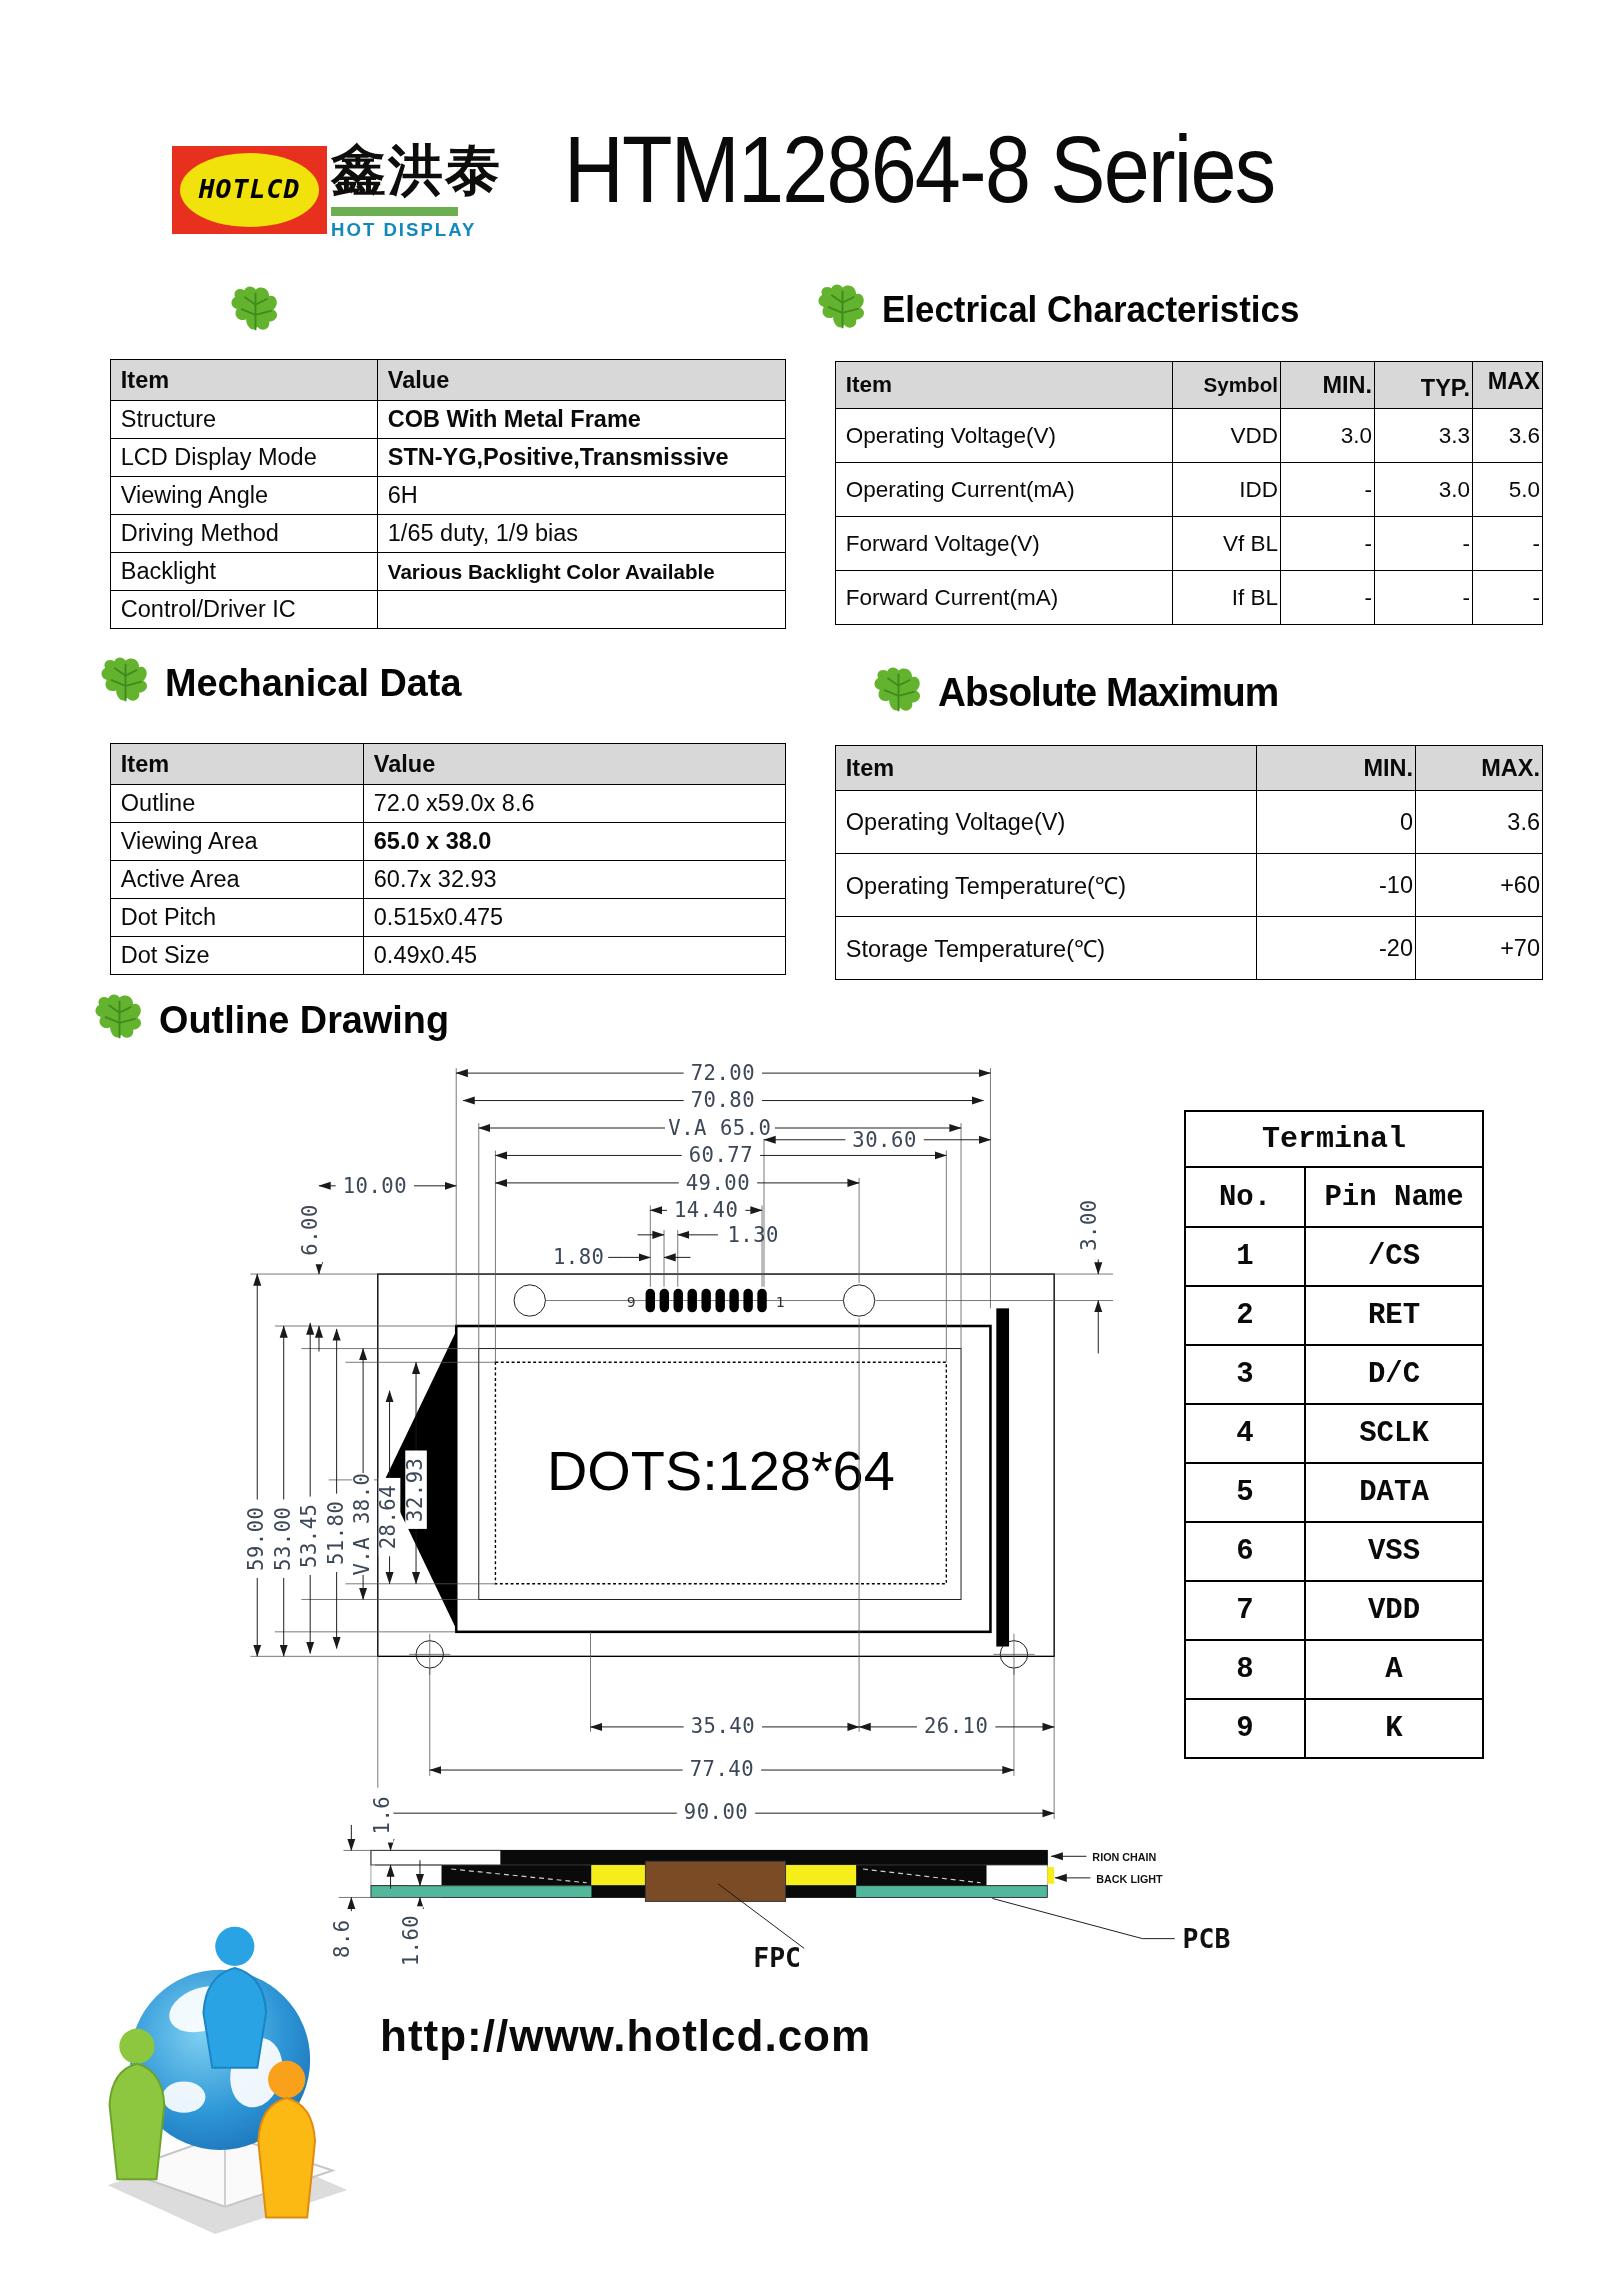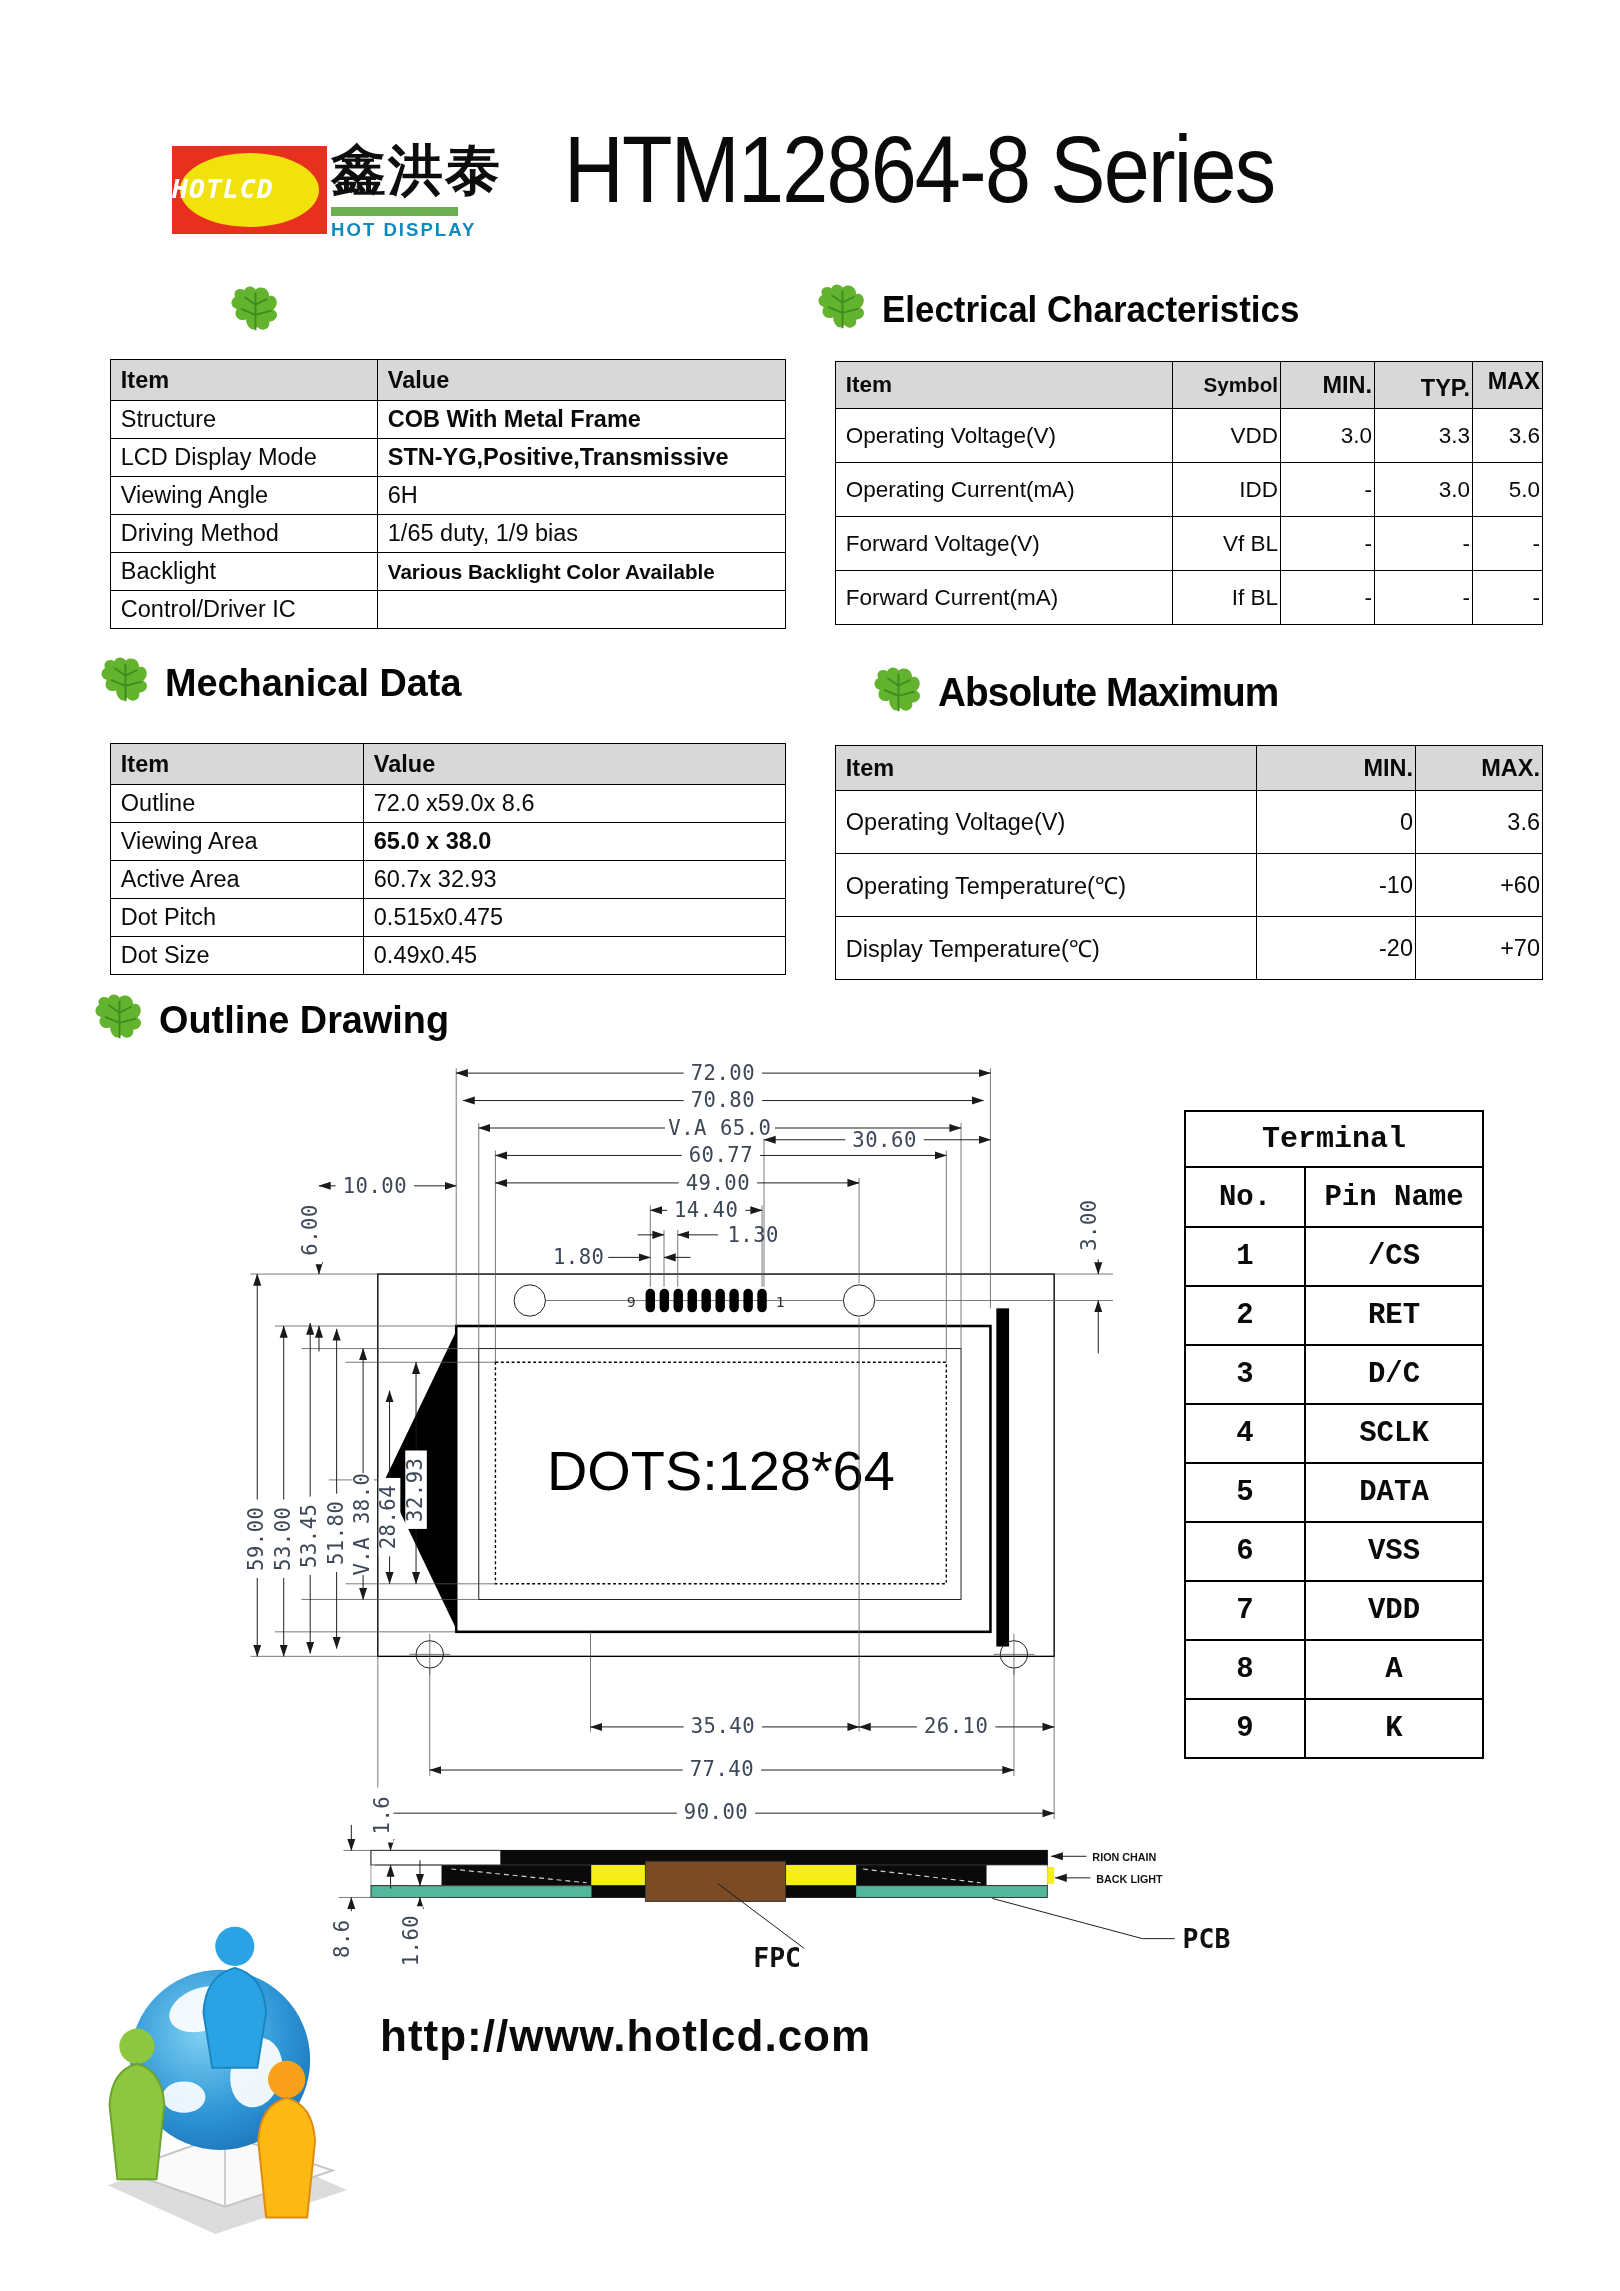--- a/index.html
+++ b/index.html
@@ -2,23 +2,23 @@
 <html><head>
 <meta charset="utf-8">
 <style>
   html,body{margin:0;padding:0;background:#888;}
   .page{position:relative;width:1620px;height:2292px;background:#ffffff;
         font-family:"Liberation Sans",sans-serif;color:#000;overflow:hidden;}
 
   
   .logo-box{position:absolute;left:172px;top:146px;width:155px;height:88px;background:#e8301f;}
   .logo-ellipse{position:absolute;left:7.8px;top:6.9px;width:139px;height:74px;background:#f2e20c;border-radius:50%;}
-  .logo-word{position:absolute;left:0;top:27.4px;width:155px;text-align:left;
+  .logo-word{position:absolute;left:0;top:27.4px;width:155px;text-align:center;
              font-family:"DejaVu Sans Mono",monospace;font-style:italic;font-weight:bold;
-             font-size:26.5px;color:#ffffff;letter-spacing:1px;}
+             font-size:26.5px;color:#000000;letter-spacing:1px;}
   .logo-cn{position:absolute;left:331px;top:143px;font-size:55px;font-weight:800;color:#0d0d0b;letter-spacing:2px;line-height:1;}
   .logo-bar{position:absolute;left:331px;top:207px;width:127px;height:8.8px;background:#6cae52;}
   .logo-sub{position:absolute;left:331px;top:219px;font-size:18.6px;font-weight:bold;color:#1289bd;letter-spacing:2px;}
   .doc-title{position:absolute;left:564px;top:116px;font-size:94px;font-weight:400;color:#0a0a0a;
              transform:scaleX(.88);transform-origin:left top;white-space:nowrap;letter-spacing:-2px;}
 
   
   .sec{position:absolute;display:flex;align-items:center;gap:13.7px;}
   .sec .leaf{width:51px;height:55px;flex:0 0 auto;}
   .sec .sec-label{font-weight:800;color:#050505;white-space:nowrap;transform:scaleX(.97);transform-origin:left center;}
@@ -241,21 +241,21 @@
           <td>Operating Voltage(V)</td>
           <td class="ctr">0</td>
           <td class="ctr">3.6</td>
         </tr>
     <tr style="height:63px;">
           <td>Operating Temperature(℃)</td>
           <td class="ctr">-10</td>
           <td class="ctr">+60</td>
         </tr>
     <tr style="height:63px;">
-          <td>Display Temperature(℃)</td>
+          <td>Storage Temperature(℃)</td>
           <td class="ctr">-20</td>
           <td class="ctr">+70</td>
         </tr>
   </tbody>
     </table>
 
   <table id="tbl-terminal" style="left:1184px;top:1110px;width:300px;">
     <colgroup>
         <col style="width:120px">
         <col>

